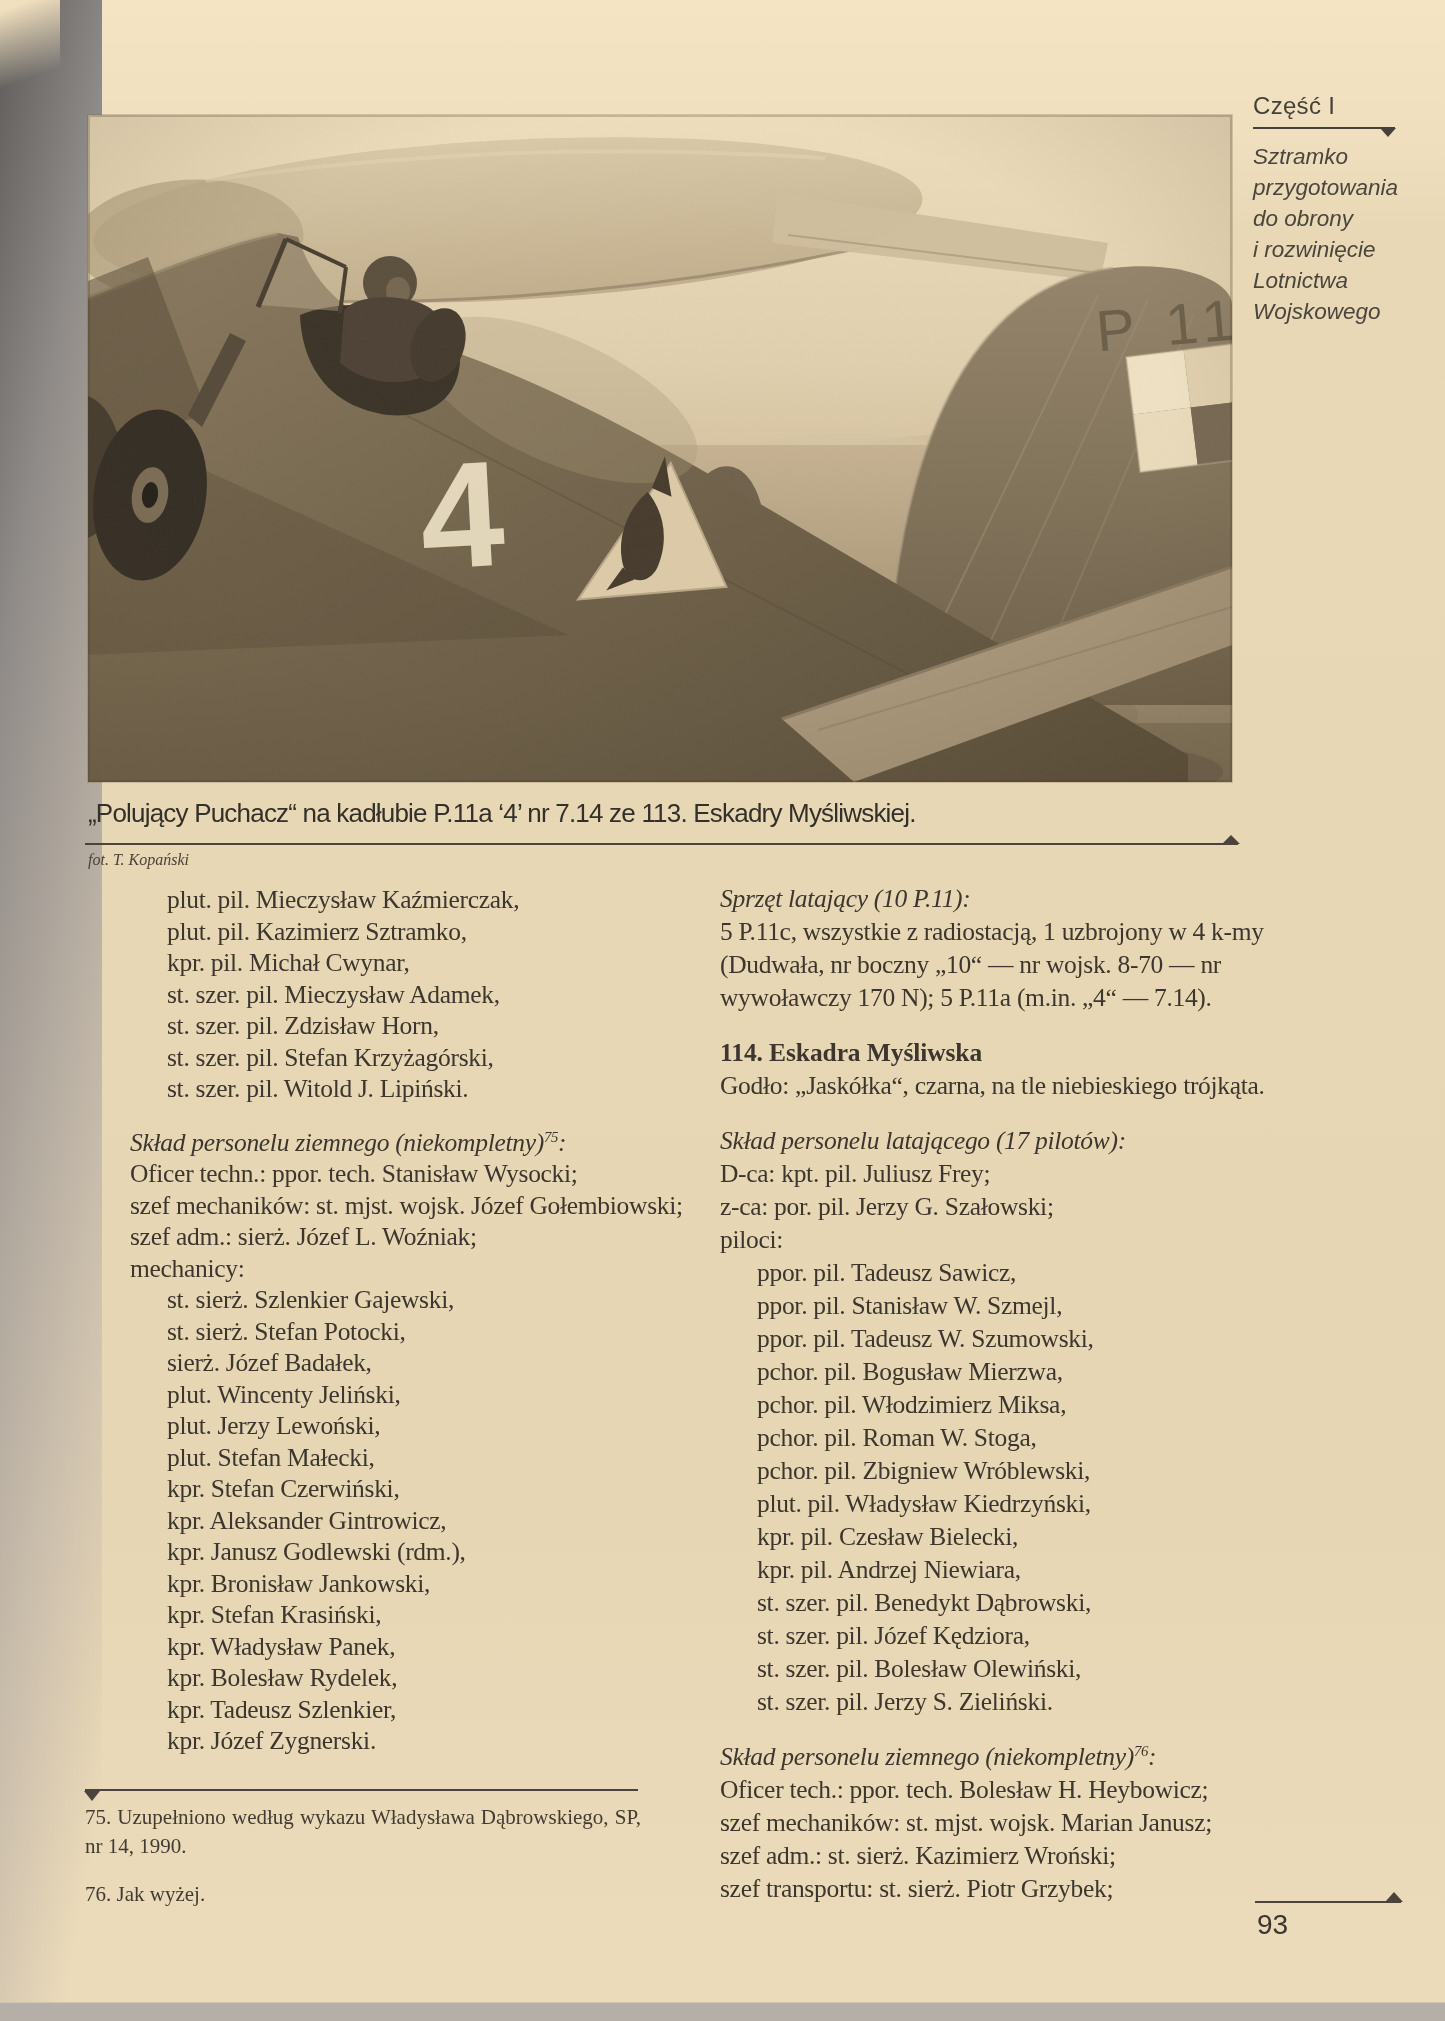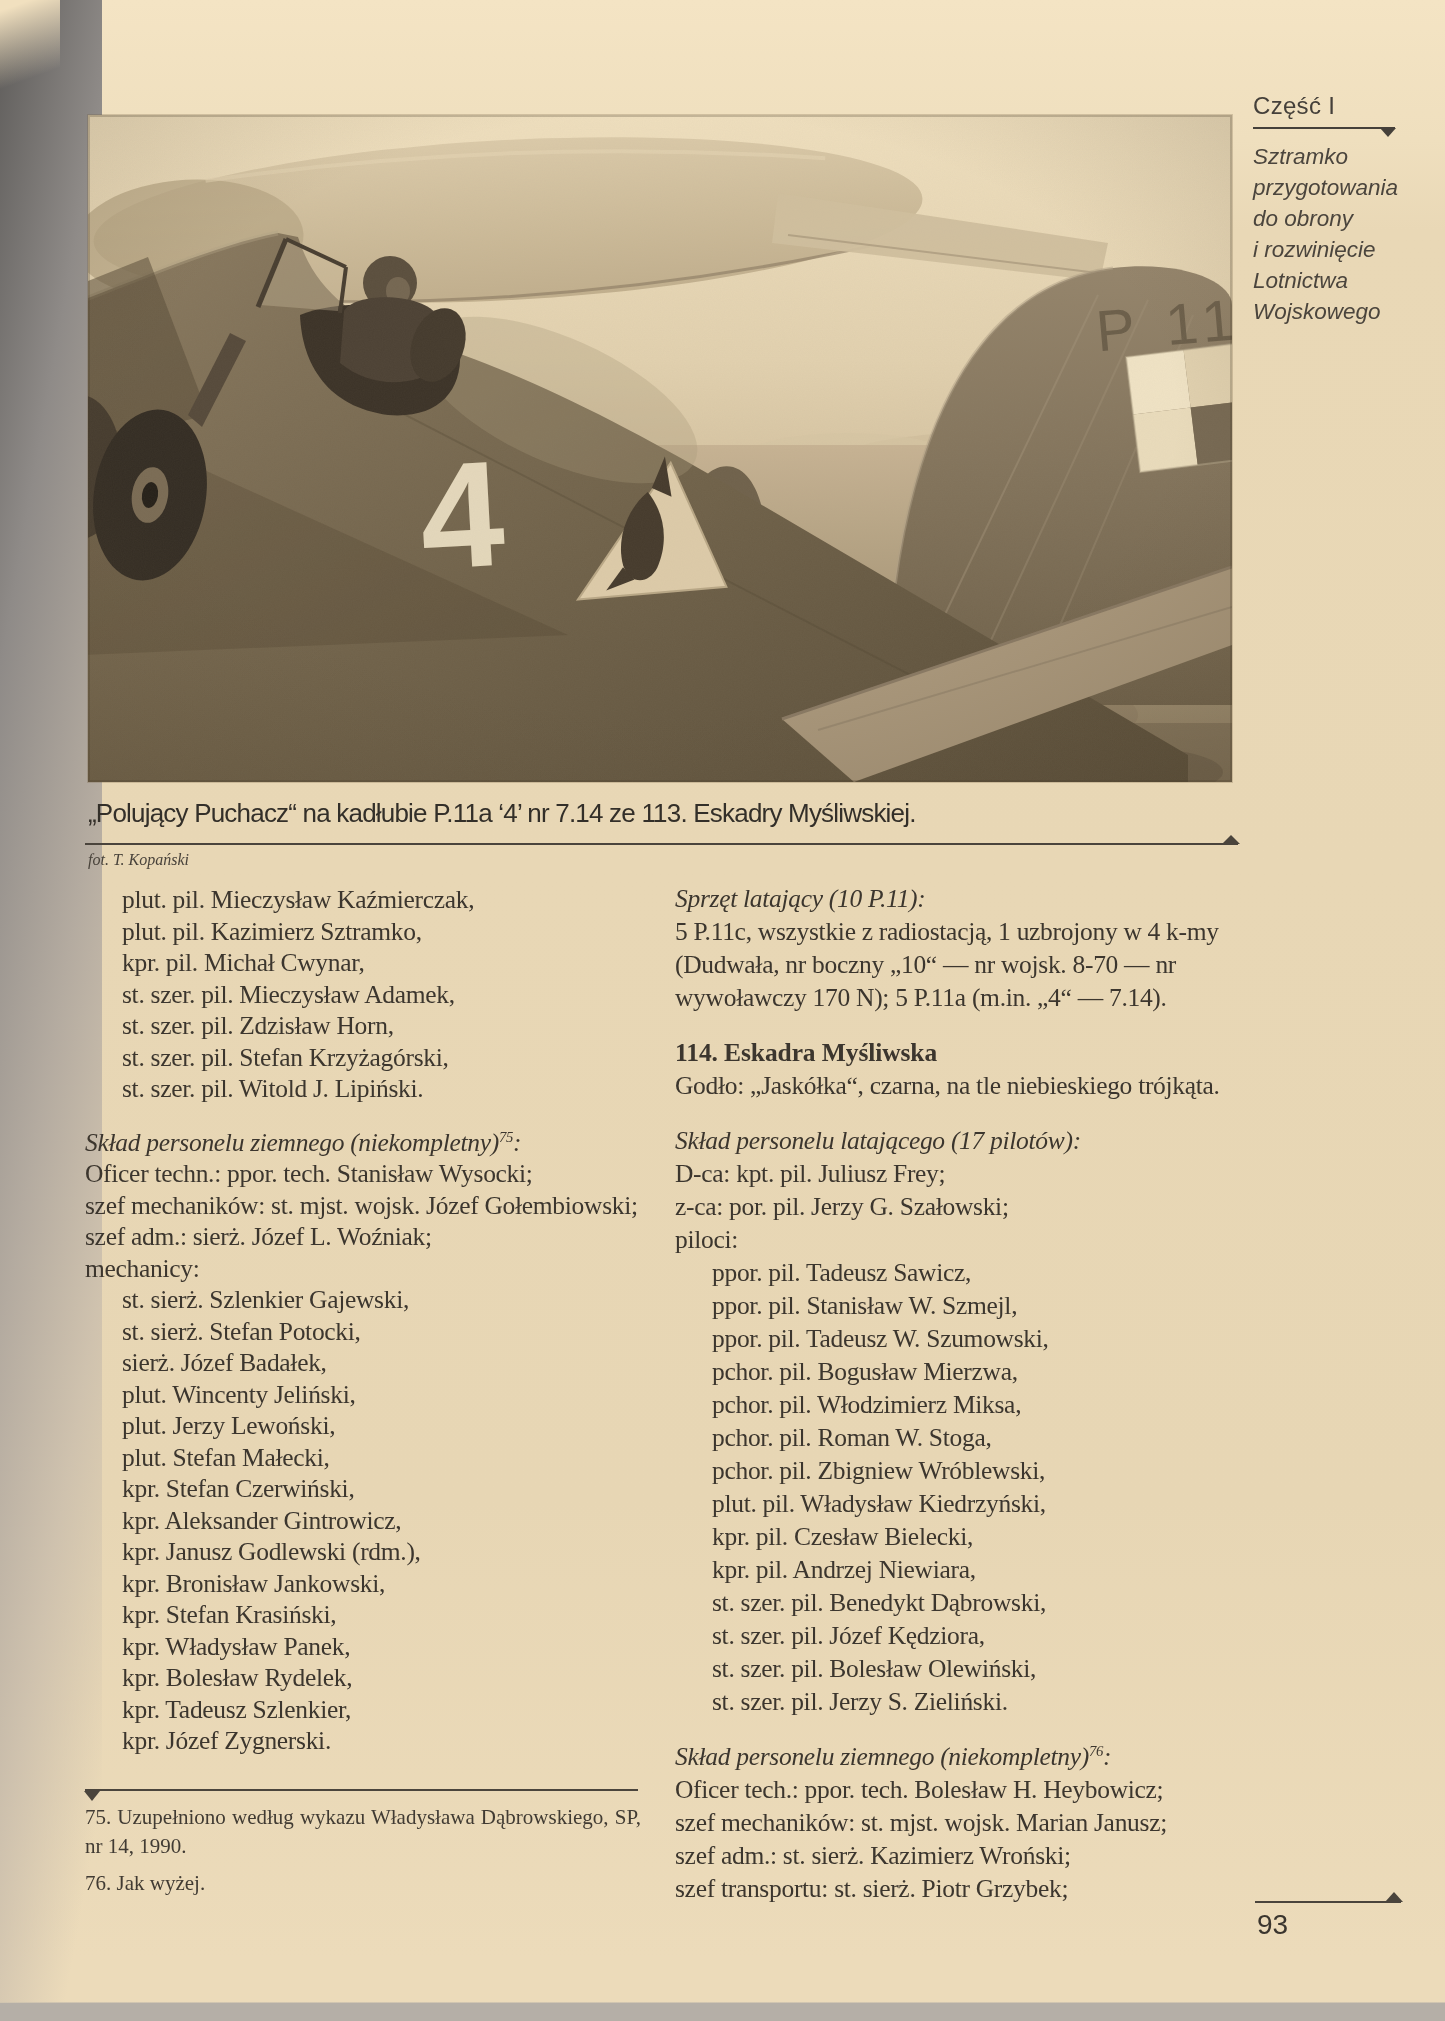--- a/index.html
+++ b/index.html
@@ -28,36 +28,36 @@
   
   .caption{position:absolute;left:88px;top:798px;width:1150px;font-family:"Liberation Sans",sans-serif;
     font-size:26px;letter-spacing:-.8px;color:#332f29;white-space:nowrap;}
   .caprule{position:absolute;left:85px;top:843px;width:1153px;height:2px;background:#4a443c;}
   .caprule::after{content:"";position:absolute;right:-2px;top:-8px;
     border-left:9px solid transparent;border-right:9px solid transparent;border-bottom:9px solid #4a443c;}
   .credit{position:absolute;left:88px;top:851px;font-style:italic;font-size:16px;color:#49433b;}
 
   
   .col{position:absolute;font-size:25.5px;letter-spacing:-.3px;}
-  .col div{white-space:nowrap;}
+  .col div{white-space:nowrap;margin-left:45px;}
   .col-left{left:85px;top:884px;width:558px;line-height:31.5px;}
   .col-right{left:675px;top:882px;width:578px;line-height:33px;}
   .indent{padding-left:37px;}
   .ital{font-style:italic;}
   .bold{font-weight:bold;letter-spacing:-.1px;}
   .gap{margin-top:22px;}
   sup{font-size:.58em;vertical-align:super;line-height:0;}
 
   
   .footrule{position:absolute;left:85px;top:1789px;width:553px;height:2px;background:#4a443c;}
   .footrule::before{content:"";position:absolute;left:-1px;top:2px;
     border-left:8px solid transparent;border-right:8px solid transparent;border-top:10px solid #4a443c;}
   .footnotes{position:absolute;left:85px;top:1803px;width:556px;font-size:21px;line-height:29px;color:#413b33;}
   .fn-just{text-align:justify;text-align-last:justify;}
-  .fn76{margin-top:8px;}
+  .fn76{margin-top:19px;}
 
   
   .pagerule{position:absolute;left:1255px;top:1901px;width:146px;height:2px;background:#4a443c;}
   .pagerule::after{content:"";position:absolute;right:-2px;top:-9px;
     border-left:9px solid transparent;border-right:9px solid transparent;border-bottom:10px solid #4a443c;}
   .pagenum{position:absolute;left:1257px;top:1909px;font-family:"Liberation Sans",sans-serif;
     font-size:28px;color:#3a352e;}
 </style>
 </head>
 <body>

